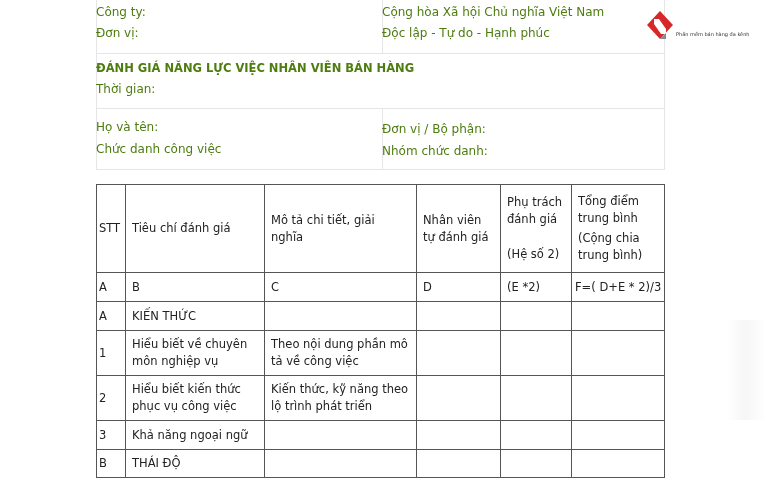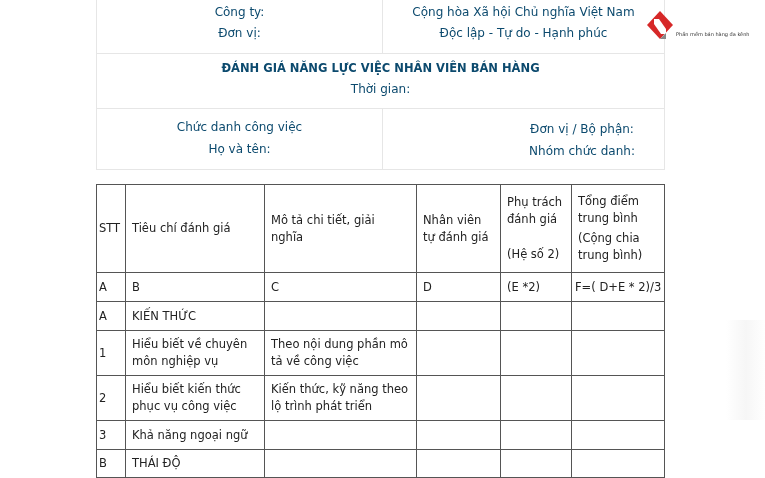--- a/index.html
+++ b/index.html
@@ -3,21 +3,21 @@
 <meta charset="utf-8">
 <style>
   html, body { margin:0; padding:0; }
   body {
     width:765px; height:478px; overflow:hidden; background:#ffffff;
     font-family:"DejaVu Sans", sans-serif; color:#1a1a1a; position:relative;
   }
   .abs { position:absolute; }
   
   .top-box { position:absolute; border:1px solid #e6e6e6; box-sizing:border-box; }
-  .ctr { text-align:center; font-size:12px; line-height:21px; color:#0c4a6e; }
+  .ctr { text-align:left; font-size:12px; line-height:21px; color:#4d7c0f; }
   .title { font-weight:bold; font-size:11.5px; letter-spacing:0px; }
   
   .logo { position:absolute; left:646px; top:8px; width:115px; height:36px; }
   .logo .mark { position:absolute; left:0; top:2px; width:28px; height:30px; }
   .logo .word { position:absolute; left:30px; top:-1px; font-size:20px; font-weight:bold; color:#111; letter-spacing:-0.5px; }
   .logo .word .vn { font-size:12px; font-weight:bold; color:#d62828; }
   .logo .tag { position:absolute; left:30px; top:23px; font-size:5px; color:#333; white-space:nowrap; }
   
   table.grid {
     position:absolute; left:96px; top:184px; border-collapse:collapse;
@@ -45,22 +45,22 @@
 </div>
 <div class="abs ctr" style="left:382px; top:2px; width:283px;">
   <div>Cộng hòa Xã hội Chủ nghĩa Việt Nam</div>
   <div>Độc lập - Tự do - Hạnh phúc</div>
 </div>
 <div class="abs ctr" style="left:96px; top:58px; width:569px;">
   <div class="title">ĐÁNH GIÁ NĂNG LỰC VIỆC NHÂN VIÊN BÁN HÀNG</div>
   <div>Thời gian:</div>
 </div>
 <div class="abs ctr" style="left:96px; top:116px; width:287px; line-height:22px;">
+  <div>Họ và tên:</div>
   <div>Chức danh công việc</div>
-  <div>Họ và tên:</div>
 </div>
 <div class="abs ctr" style="left:382px; top:118px; width:400px; line-height:22px;">
   <div>Đơn vị / Bộ phận:</div>
   <div>Nhóm chức danh:</div>
 </div>
 
 <div class="logo">
   <svg class="mark" viewBox="0 0 28 30">
     <polygon points="14,1 27,15 14,29 1,15" fill="#d62828"></polygon>
     <polygon points="8,9 13,9 20,19 20,24 15,24 8,14" fill="#ffffff"></polygon>

